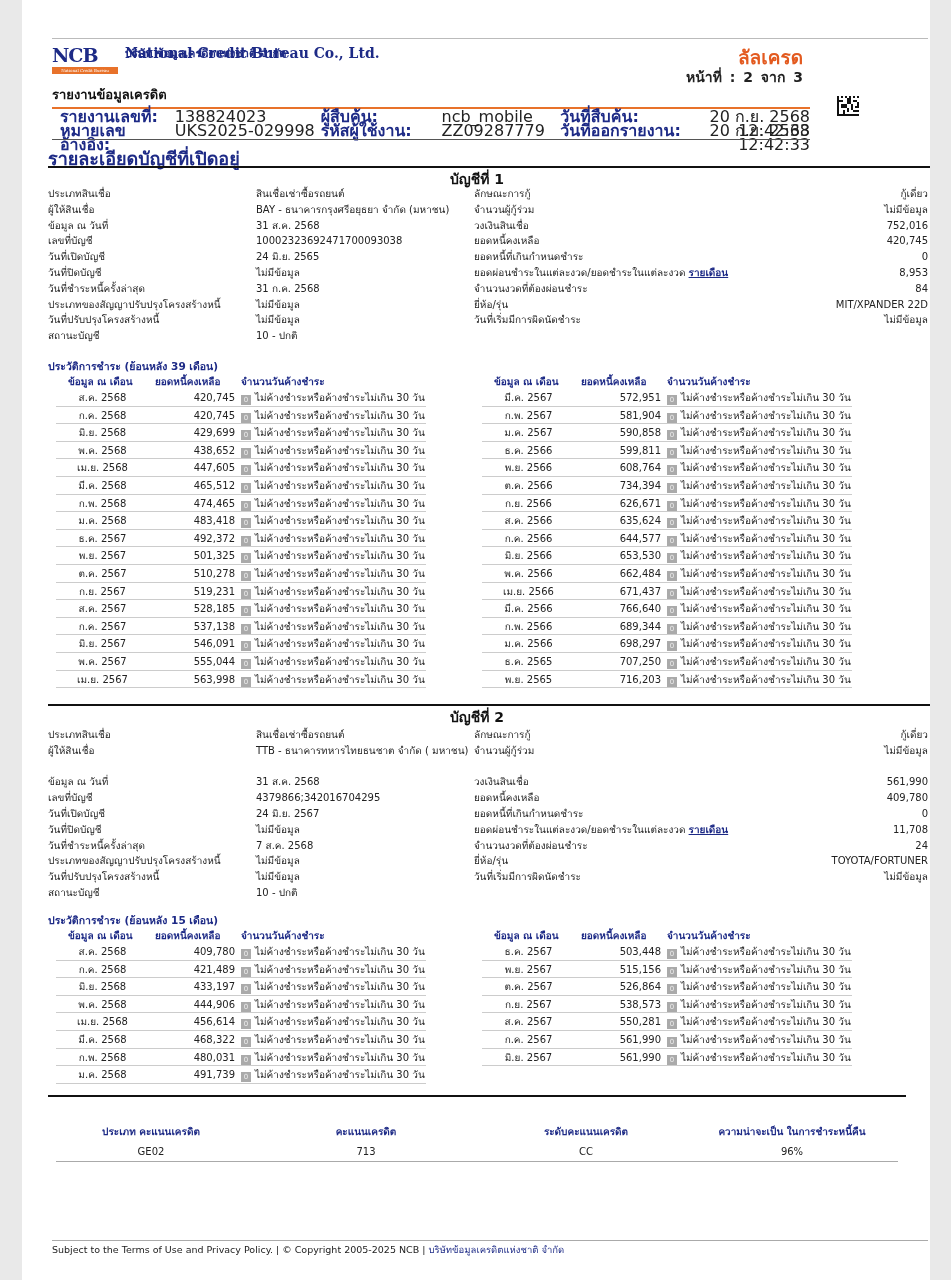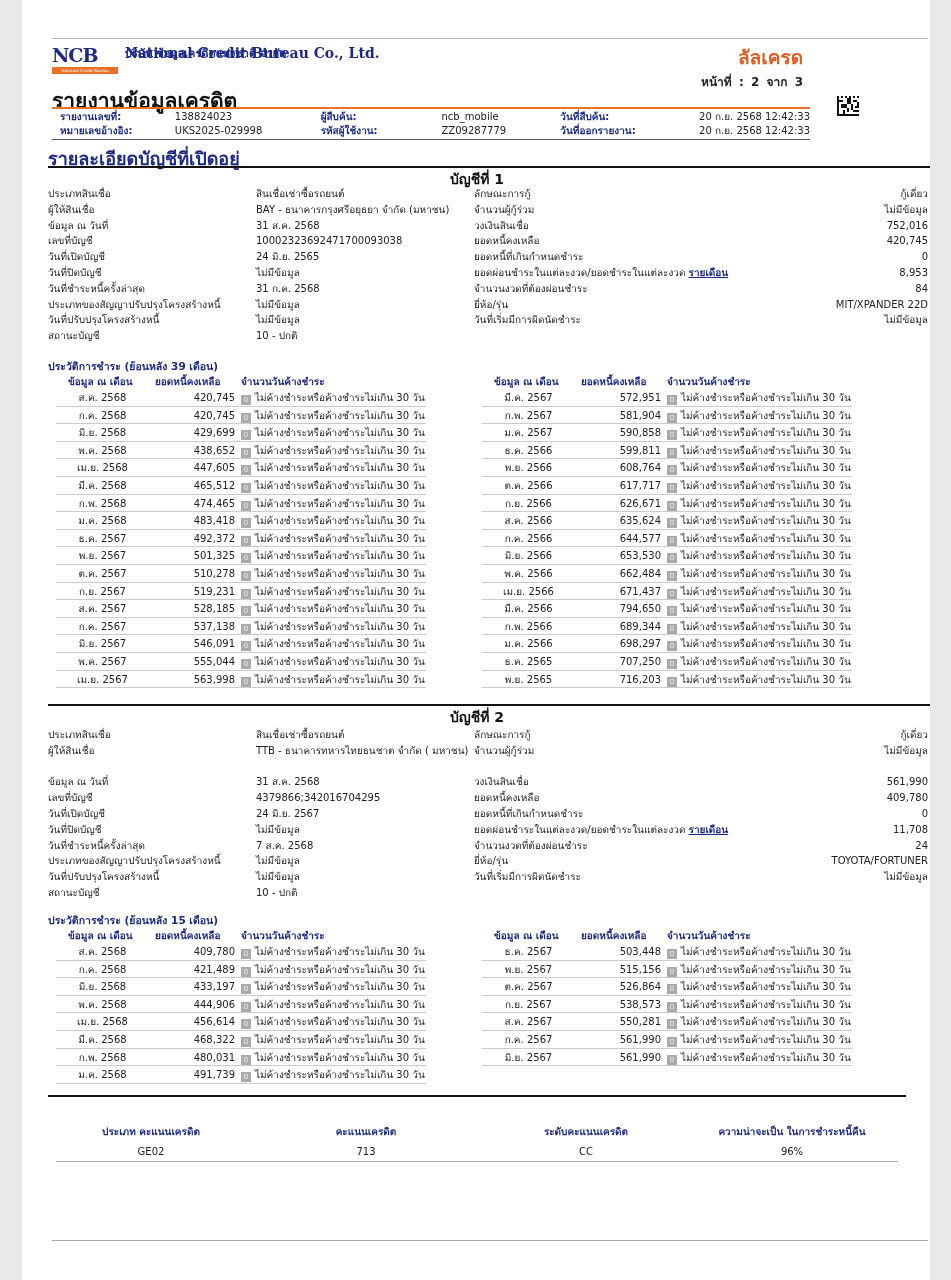--- a/index.html
+++ b/index.html
@@ -8,26 +8,26 @@
   .page { position: absolute; left: 22px; top: 0; width: 908px; height: 1280px; background: #fff; }
   .abs { position: absolute; }
   .topline { left: 30px; top: 38px; width: 876px; height: 1px; background: #bbb; }
 
   
   .logo-ncb { left: 30px; top: 42px; font-family: "DejaVu Serif", serif; font-weight: bold; font-size: 19px; color: #1d2a86; letter-spacing: -1px; line-height: 26px; }
   .logo-tag { left: 30px; top: 67px; width: 66px; height: 7px; background: #e8722a; color: #fff; font-size: 4px; line-height: 7px; text-align: center; font-family: "DejaVu Serif", serif; }
   .co-th { left: 103px; top: 44px; font-family: "DejaVu Serif", serif; font-size: 11px; color: #1d2a86; font-weight: bold; }
   .co-en { left: 103px; top: 45px; font-family: "DejaVu Serif", serif; font-size: 14px; color: #1d2a86; font-weight: bold; }
   .secret { right: 127px; top: 42px; font-size: 19px; color: #e35a1f; font-weight: bold; }
-  .pageno { right: 127px; top: 72px; font-size: 12px; font-weight: bold; color: #222; word-spacing: 3px; }
+  .pageno { right: 127px; top: 66px; font-size: 14px; font-weight: bold; color: #222; word-spacing: 3px; }
   .qr { left: 815px; top: 96px; width: 22px; height: 20px; }
 
-  .report-title { left: 30px; top: 84px; font-size: 21px; font-weight: bold; color: #111; }
+  .report-title { left: 30px; top: 84px; font-size: 13px; font-weight: bold; color: #111; }
   .orange-line { left: 30px; top: 107px; width: 758px; height: 2px; background: #e8722a; }
-  .meta { left: 38px; top: 110px; width: 750px; font-size: 10px; }
+  .meta { left: 38px; top: 110px; width: 750px; font-size: 16px; }
   .meta-row { display: flex; height: 14px; line-height: 14px; }
   .meta .k { font-weight: bold; color: #1d2a86; }
   .meta .c1 { width: 115px; } .meta .c2 { width: 146px; } .meta .c3 { width: 121px; } .meta .c4 { width: 119px; } .meta .c5 { width: 130px; } .meta .c6 { width: 120px; text-align: right; }
   .meta-bottom { left: 30px; top: 139px; width: 758px; height: 1px; background: #555; }
 
   .section-title { left: 26px; top: 144px; font-size: 18px; font-weight: bold; color: #1d2a86; }
   .thick-line { left: 26px; height: 2px; width: 882px; background: #111; }
 
   .acct-title { font-size: 14px; font-weight: bold; color: #111; text-align: center; width: 882px; left: 14px; }
 
@@ -299,21 +299,21 @@
         <span class="h-b">599,811</span>
         <span class="h-s"><span class="badge">0</span><span>ไม่ค้างชำระหรือค้างชำระไม่เกิน 30 วัน</span></span>
       </div>
       <div class="hist-row">
         <span class="h-m">พ.ย. 2566</span>
         <span class="h-b">608,764</span>
         <span class="h-s"><span class="badge">0</span><span>ไม่ค้างชำระหรือค้างชำระไม่เกิน 30 วัน</span></span>
       </div>
       <div class="hist-row">
         <span class="h-m">ต.ค. 2566</span>
-        <span class="h-b">617,717</span>
+        <span class="h-b">734,394</span>
         <span class="h-s"><span class="badge">0</span><span>ไม่ค้างชำระหรือค้างชำระไม่เกิน 30 วัน</span></span>
       </div>
       <div class="hist-row">
         <span class="h-m">ก.ย. 2566</span>
         <span class="h-b">626,671</span>
         <span class="h-s"><span class="badge">0</span><span>ไม่ค้างชำระหรือค้างชำระไม่เกิน 30 วัน</span></span>
       </div>
       <div class="hist-row">
         <span class="h-m">ส.ค. 2566</span>
         <span class="h-b">635,624</span>
@@ -334,21 +334,21 @@
         <span class="h-b">662,484</span>
         <span class="h-s"><span class="badge">0</span><span>ไม่ค้างชำระหรือค้างชำระไม่เกิน 30 วัน</span></span>
       </div>
       <div class="hist-row">
         <span class="h-m">เม.ย. 2566</span>
         <span class="h-b">671,437</span>
         <span class="h-s"><span class="badge">0</span><span>ไม่ค้างชำระหรือค้างชำระไม่เกิน 30 วัน</span></span>
       </div>
       <div class="hist-row">
         <span class="h-m">มี.ค. 2566</span>
-        <span class="h-b">794,650</span>
+        <span class="h-b">766,640</span>
         <span class="h-s"><span class="badge">0</span><span>ไม่ค้างชำระหรือค้างชำระไม่เกิน 30 วัน</span></span>
       </div>
       <div class="hist-row">
         <span class="h-m">ก.พ. 2566</span>
         <span class="h-b">689,344</span>
         <span class="h-s"><span class="badge">0</span><span>ไม่ค้างชำระหรือค้างชำระไม่เกิน 30 วัน</span></span>
       </div>
       <div class="hist-row">
         <span class="h-m">ม.ค. 2566</span>
         <span class="h-b">698,297</span>
@@ -532,13 +532,16 @@
     </div>
     <div class="score-val">
       <span class="s1">GE02</span>
       <span class="s2">713</span>
       <span class="s3">CC</span>
       <span class="s4">96%</span>
     </div>
   </div>
 
   <div class="abs footer-line"></div>
+  <div class="abs footer">
+    <span>Subject to the Terms of Use and Privacy Policy. | © Copyright 2005-2025 NCB | </span><span class="th">บริษัทข้อมูลเครดิตแห่งชาติ จำกัด</span>
+  </div>
 </div>
 
 </body></html>

